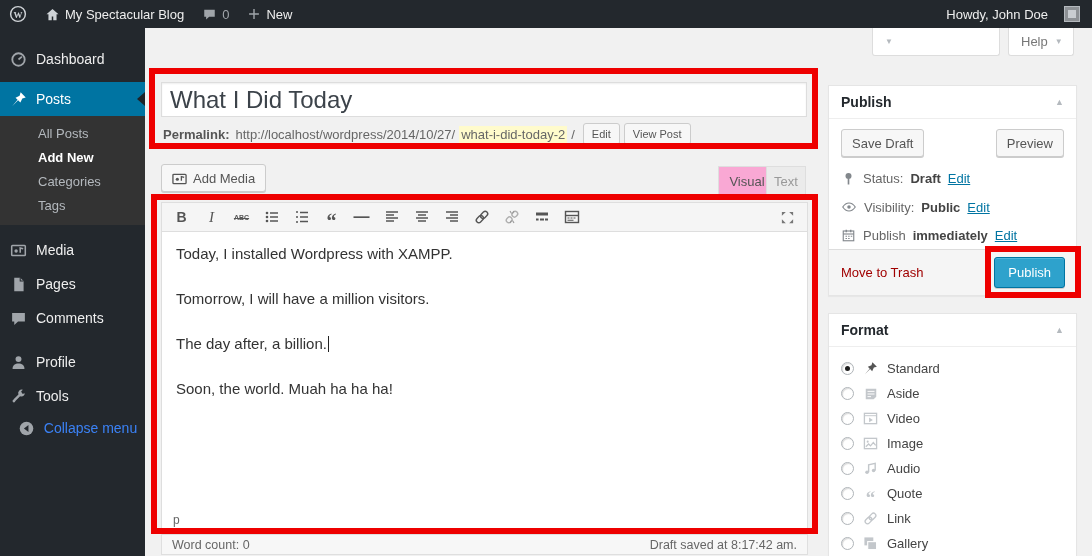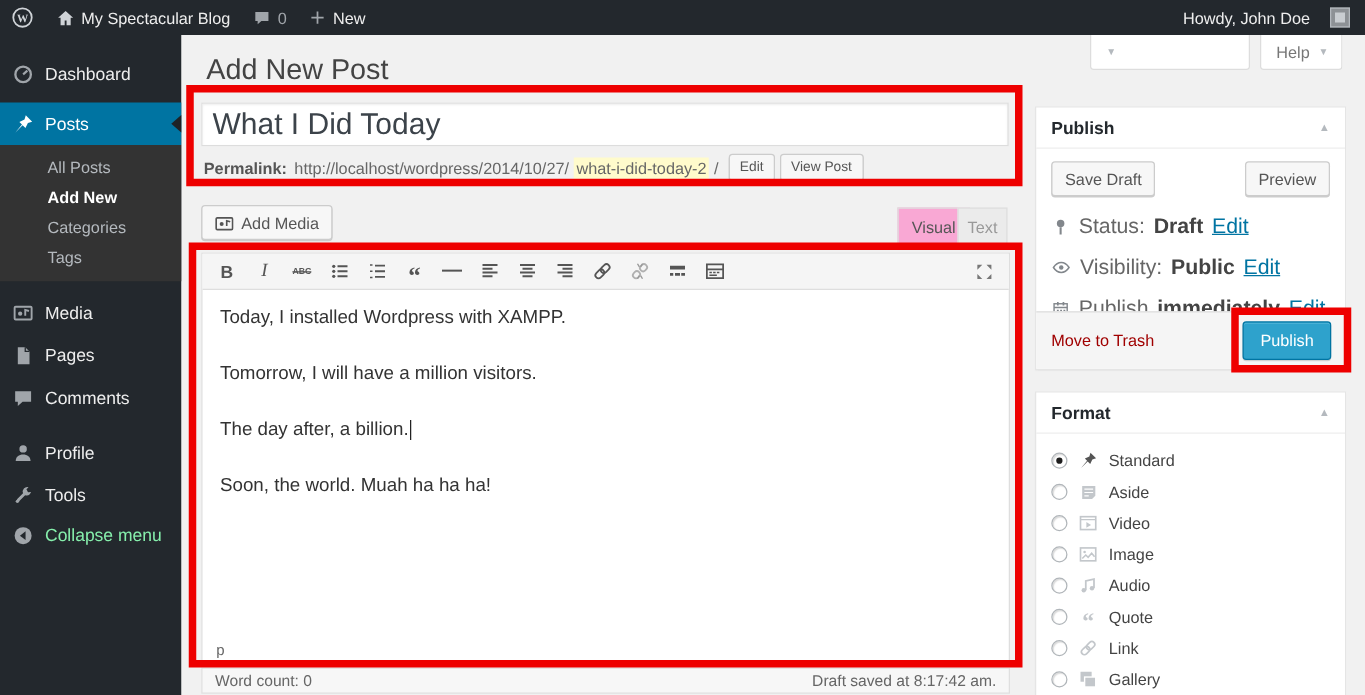--- a/index.html
+++ b/index.html
@@ -21,21 +21,21 @@
   .mi{height:34px;display:flex;align-items:center;gap:9px;padding-left:10px;font-size:14px;color:#eee;cursor:pointer;position:relative;}
   .mi svg{flex:0 0 auto;}
   .mi.active{background:#0074a2;color:#fff;}
   .mi.active:after{content:"";position:absolute;right:0;top:50%;margin-top:-7px;
     border-top:7px solid transparent;border-bottom:7px solid transparent;border-right:8px solid #1e2327;}
   .mi.gap-top{margin-top:10px;}
   .submenu{background:#333;padding:5px 0 8px 0;}
   .smi{height:24px;display:flex;align-items:center;padding-left:38px;font-size:13px;color:#b4b9be;cursor:pointer;}
   .smi.active{color:#fff;font-weight:bold;}
   .collapse-item{position:absolute;left:0;top:383px;width:145px;}
-  .mi.dim{color:#86efac;}
+  .mi.dim{color:#3b82f6;justify-content:center;}
 
   
   .top-tab{position:absolute;top:28px;height:28px;background:#fff;border:1px solid #ddd;border-top:none;
     box-sizing:border-box;color:#777;font-size:13px;display:flex;align-items:center;gap:7px;
     padding:0 12px;border-radius:0 0 3px 3px;cursor:pointer;}
   .tt-arrow{color:#b4b9be;font-size:8px;}
 
   .page-title{position:absolute;left:165px;top:42px;font-size:23px;font-weight:400;color:#444;}
 
   
@@ -86,21 +86,21 @@
   .postbox{position:absolute;left:828px;width:249px;box-sizing:border-box;background:#fff;border:1px solid #e5e5e5;
     box-shadow:0 1px 1px rgba(0,0,0,.04);}
   .pb-head{display:flex;align-items:center;justify-content:space-between;padding:8px 12px;
     border-bottom:1px solid #eee;font-size:14px;font-weight:bold;color:#23282d;cursor:pointer;}
   .pb-toggle{color:#b4b9be;font-size:9px;}
   .pb-pub{top:85px;height:211px;}
   .pb-body{padding:10px 12px 0 12px;}
   .minor-actions{display:flex;justify-content:space-between;margin-bottom:14px;}
   .btn{display:inline-flex;align-items:center;justify-content:center;height:26px;padding:0 10px;font-size:13px;
     color:#555;background:#f7f7f7;border:1px solid #ccc;border-radius:3px;box-shadow:0 1px 0 #ccc;cursor:pointer;}
-  .misc-row{display:flex;align-items:center;gap:7px;margin:0 0 13px 0;font-size:17px;color:#666;}
+  .misc-row{display:flex;align-items:center;gap:7px;margin:0 0 13px 0;font-size:13px;color:#666;}
   .misc-row b{color:#444;}
   .link{color:#0074a2;text-decoration:underline;cursor:pointer;}
   .major-actions{position:absolute;left:0;right:0;bottom:0;height:45px;background:#f5f5f5;border-top:1px solid #ddd;}
   .trash{position:absolute;left:12px;top:15px;font-size:13px;color:#a00000;cursor:pointer;}
   .btn-primary{position:absolute;right:11px;top:7px;height:29px;padding:0 13px;display:flex;align-items:center;
     font-size:13px;color:#fff;background:#2ea2cc;border:1px solid #0074a2;border-radius:3px;
     box-shadow:inset 0 1px 0 rgba(120,200,230,.5),0 1px 0 rgba(0,0,0,.15);cursor:pointer;}
 
   .pb-format{top:313px;height:250px;}
   .fmt-list{padding:9px 0 0 12px;}
@@ -255,21 +255,20 @@
   </div>
 
   <div class="top-tab" style="left:872px;width:128px;">
     <span class="tt-arrow">▼</span>
   </div>
   <div class="top-tab" style="left:1008px;width:66px;">
     <span>Help</span>
     <span class="tt-arrow">▼</span>
   </div>
 
-  <div class="page-title">Add New Post</div>
 
   <input class="title-input" type="text" value="What I Did Today" style="">
   <div class="permalink">
     <b>Permalink:</b>
     <span style="margin-left:2px;">http://localhost/wordpress/2014/10/27/</span>
       <span class="slug">what-i-did-today-2</span>
       <span>/</span>
     <span class="btn-small" style="margin-left:4px;">Edit</span>
     <span class="btn-small">View Post</span>
   </div>

